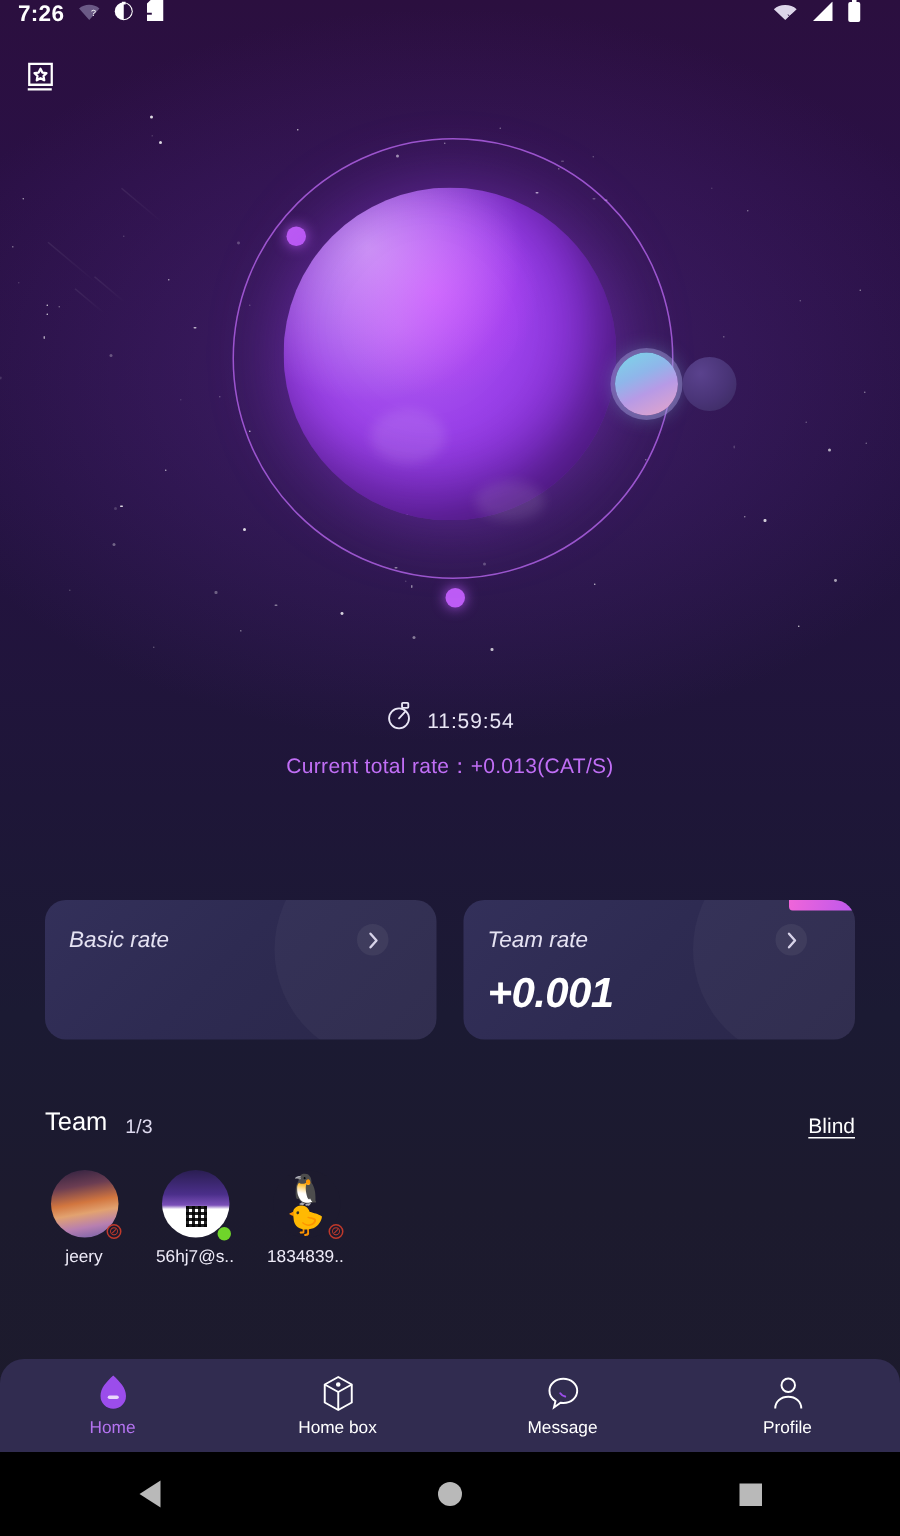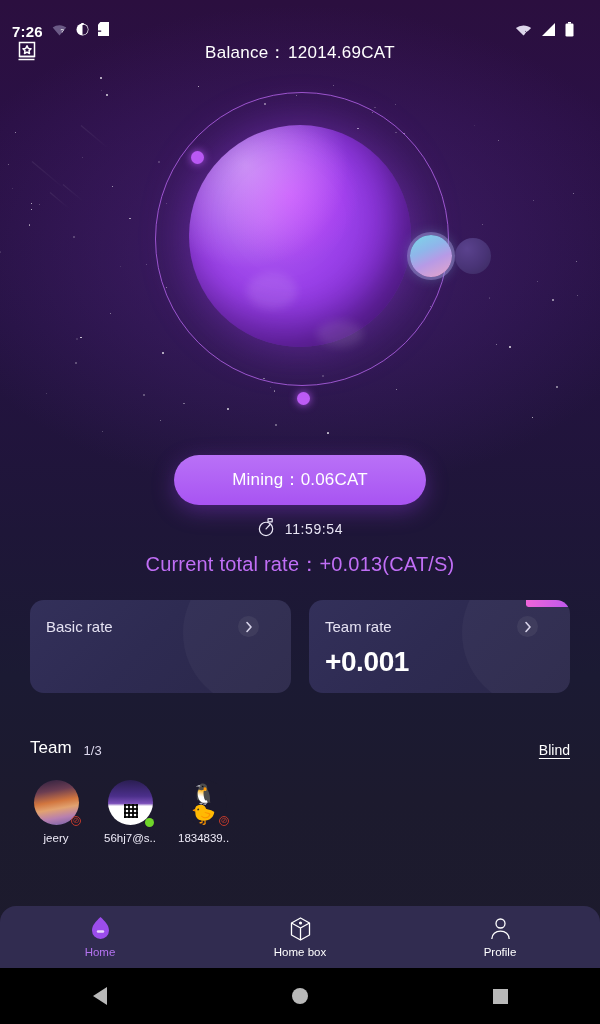--- a/index.html
+++ b/index.html
@@ -12,22 +12,22 @@
   }
   #app {
     position:absolute; inset:0;
     background:
       radial-gradient(ellipse 520px 340px at 300px 250px, rgba(88,40,140,0.55) 0%, rgba(40,20,75,0.0) 72%),
       linear-gradient(180deg,#2b0f3f 0%, #2a1045 12%, #241241 32%, #1e1638 52%, #1b1a33 66%, #1c1a2e 78%, #1d1b2c 100%);
   }
   
   .statusbar {
     position:absolute; top:0; left:0; right:16px; height:28px;
-    display:flex; align-items:center; justify-content:space-between;
-    padding:0 10px 0 12px; z-index:40;margin-top:17px;
+    display:flex; align-items:flex-start; justify-content:space-between;
+    padding:0 10px 0 12px; z-index:40;
   }
   .sb-left, .sb-right { display:flex; align-items:center; gap:9px; }
   .sb-time { font-size:15px; font-weight:600; letter-spacing:.2px; color:#fff; }
   .sb-ico { display:block; }
   
   .header {
     position:absolute; top:30px; left:0; right:0; height:44px;
     display:flex; align-items:center; z-index:30;
   }
   .book-btn {
@@ -74,28 +74,28 @@
   .mining-wrap { position:absolute; top:455px; left:0; right:0; z-index:20; text-align:center; }
   .mining-btn {
     display:inline-block; width:252px; height:50px; line-height:50px;
     border-radius:26px;
     background:linear-gradient(180deg,#b971f7 0%, #a854f2 100%);
     color:#fff; font-size:17px; letter-spacing:.2px;
     box-shadow:0 6px 22px rgba(150,60,230,.38);
   }
   .timer { margin-top:12px; display:flex; align-items:center; justify-content:center; gap:9px; }
   .timer-text { font-size:14px; color:#e9e6f5; letter-spacing:.6px; }
-  .total-rate { margin-top:10px; font-size:20px; color:#c06ef5; letter-spacing:.2px; }
+  .total-rate { margin-top:10px; font-size:14px; color:#c06ef5; letter-spacing:.2px; }
   .total-rate .val { color:#c06ef5; }
   
   .cards { position:absolute; top:600px; left:30px; right:30px; display:flex; gap:18px; z-index:20; }
   .card {
     position:relative; flex:1; height:93px; border-radius:14px;
     background:linear-gradient(135deg,#33305a 0%, #2e2b52 45%, #2a2749 100%);
-    padding:16px 32px 0 16px; overflow:hidden;
+    padding:16px 32px 0 16px; overflow:hidden;font-style:italic;
   }
   .card::after{
     content:""; position:absolute; right:-42px; top:-42px; width:150px; height:150px;
     border-radius:50%; background:rgba(255,255,255,0.035);
   }
   .card-head { display:flex; align-items:center; justify-content:space-between; }
   .card-title { font-size:15px; color:#e5e2f2; }
   .chev {
     width:21px; height:21px; border-radius:50%;
     background:rgba(255,255,255,0.06);
@@ -208,23 +208,20 @@
     </div>
   </div>
 
   <div class="header">
     <div class="book-btn">
       <svg width="24" height="24" viewBox="0 0 24 24" fill="none" stroke="#ffffff" stroke-width="1.5">
         <path d="M4.5 3.5h15v14h-15z"></path>
         <path d="M4.5 17.5h15M3.5 20.5h16"></path>
         <path d="M12 6.8l1.25 2.6 2.75.35-2 1.95.5 2.8L12 13.1l-2.5 1.4.5-2.8-2-1.95 2.75-.35z" stroke-linejoin="round"></path>
       </svg>
-    </div>
-    <div class="balance">
-      <span>Balance：</span><span class="amt">12014.69CAT</span>
     </div>
   </div>
 
   <div class="scene">
     <div class="stars" id="stars">
         <span class="star" style="left:294.2px;top:201.9px;width:0.7px;height:0.7px;opacity:0.32"></span>
         <span class="star" style="left:265.9px;top:182.3px;width:0.6px;height:0.6px;opacity:0.77"></span>
         <span class="star" style="left:353.7px;top:147.9px;width:1.0px;height:1.0px;opacity:0.70"></span>
         <span class="star" style="left:394.5px;top:27.6px;width:1.4px;height:1.4px;opacity:0.31"></span>
         <span class="star" style="left:403.2px;top:56.9px;width:1.6px;height:1.6px;opacity:0.49"></span>
@@ -327,23 +324,20 @@
     </div>
     <div class="planet">
       <div class="blotch" style="left:58px;top:148px;width:50px;height:36px;"></div>
       <div class="blotch" style="left:128px;top:196px;width:46px;height:26px;"></div>
     </div>
     <div class="moon"></div>
     <div class="far-planet"></div>
   </div>
 
   <div class="mining-wrap">
-    <div class="mining-btn">
-      <span>Mining：</span><span>0.06CAT</span>
-    </div>
     <div class="timer">
       <span>
         <svg width="19" height="20" viewBox="0 0 20 21" fill="none" stroke="#e9e6f5" stroke-width="1.3">
           <circle cx="9.5" cy="12.5" r="7"></circle>
           <rect x="11.6" y="1.6" width="4.4" height="3.6" rx=".6"></rect>
           <path d="M9.5 12.5 14 7.6" stroke-linecap="round"></path>
         </svg>
       </span>
       <span class="timer-text">11:59:54</span>
     </div>
@@ -421,20 +415,29 @@
             <path d="M12.5 2 21.5 7v12l-9 5-9-5V7z"></path>
             <path d="M3.5 7l9 5 9-5M12.5 12v12"></path>
             <circle cx="12.5" cy="7" r=".9" fill="#fff"></circle>
           </svg>
       </div>
       <div class="tab-label">Home box</div>
     </div>
     <div class="tab">
       <div class="tab-ico">
         <svg width="25" height="26" viewBox="0 0 25 26" fill="none" stroke="#fff" stroke-width="1.3">
+            <path d="M12.5 3.2c5.2 0 9.3 3.6 9.3 8 0 4.5-4.1 8.1-9.3 8.1-.6 0-1.2 0-1.8-.1l-4.4 3.1 1-4.2c-2.4-1.5-4-4-4-6.9 0-4.4 4.1-8 9.2-8z"></path>
+            <path d="M10.5 12.8c.9 1.3 2 2 3.3 2.2" stroke="#9b4deb" stroke-linecap="round"></path>
+          </svg>
+      </div>
+      <div class="tab-label">Message</div>
+    </div>
+    <div class="tab">
+      <div class="tab-ico">
+        <svg width="25" height="26" viewBox="0 0 25 26" fill="none" stroke="#fff" stroke-width="1.3">
             <circle cx="12.5" cy="7.5" r="4.5"></circle>
             <path d="M3.8 23c0-4.8 3.9-7.8 8.7-7.8s8.7 3 8.7 7.8"></path>
           </svg>
       </div>
       <div class="tab-label">Profile</div>
     </div>
   </div>
 
   <div class="navbar">
     <div class="nav-back"></div>

